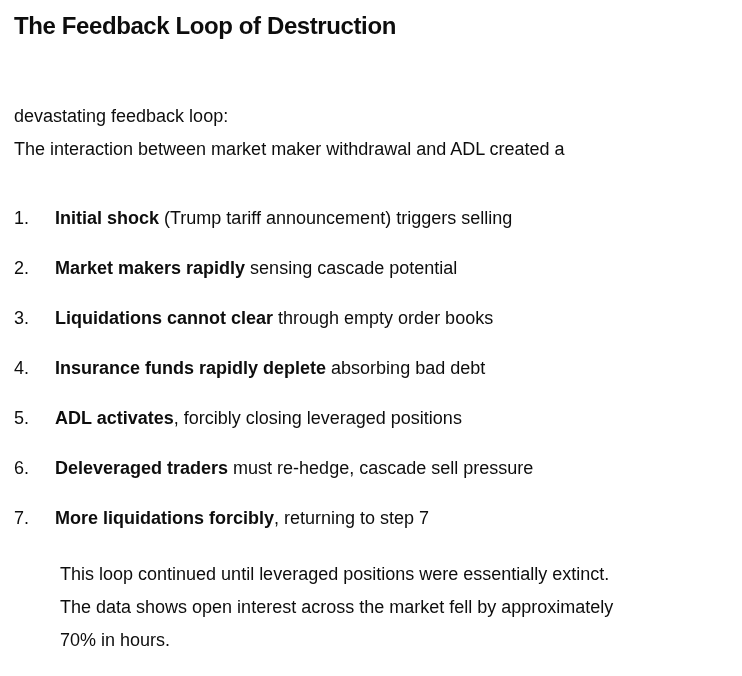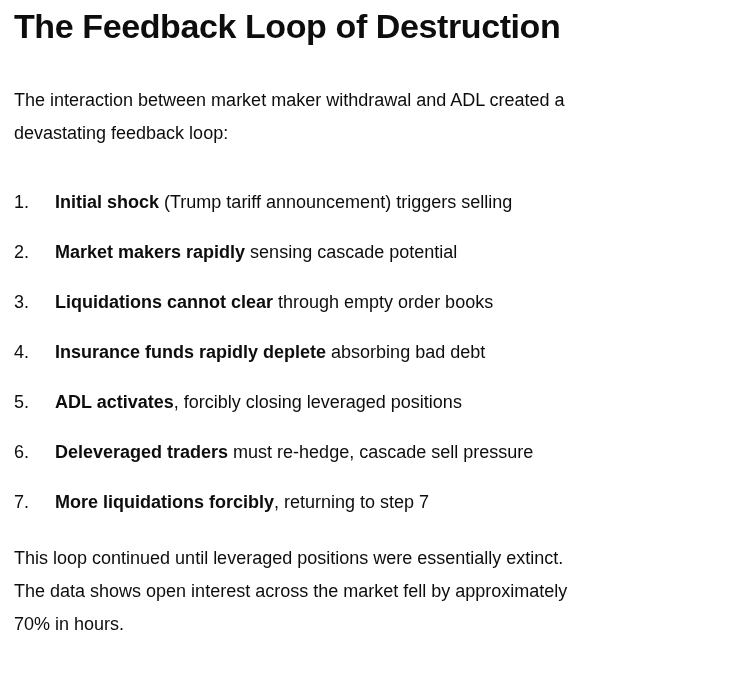--- a/index.html
+++ b/index.html
@@ -7,25 +7,25 @@
     width: 742px;
     height: 676px;
     box-sizing: border-box;
     background: #ffffff;
     color: #0d0d0d;
     font-family: "Liberation Sans", "DejaVu Sans", sans-serif;
     padding: 8px 14px 10px 14px;
     overflow: hidden;
   }
   .doc-title {
-    font-size: 34px;
+    font-size: 24px;
     line-height: 36px;
     font-weight: 700;
     letter-spacing: -0.4px;
-    margin: 0 0 40px 0;
+    margin: 0 0 56px 0;
   }
   .para {
     font-size: 18px;
     line-height: 33px;
     font-weight: 400;
   }
   .loop-list {
     margin-top: 36px;
     margin-bottom: 0;
   }
@@ -38,32 +38,33 @@
   }
   .loop-item .marker {
     flex: 0 0 41px;
     width: 41px;
   }
   .loop-item .item-text .lead {
     font-weight: 700;
   }
   .outro {
     margin-top: 23px;
+    margin-left: 46px;
   }
 </style>
 </head>
 <body>
 
 <article>
 
   <h1 class="doc-title">The Feedback Loop of Destruction</h1>
 
   <div class="para">
+    <div>devastating feedback loop:</div>
     <div>The interaction between market maker withdrawal and ADL created a</div>
-    <div>devastating feedback loop:</div>
   </div>
 
   <div class="loop-list">
 
     <div class="loop-item">
       <span class="marker">1.</span>
       <span class="item-text"><span class="lead">Initial shock</span><span> (Trump tariff announcement) triggers selling</span></span>
     </div>
 
     <div class="loop-item">

